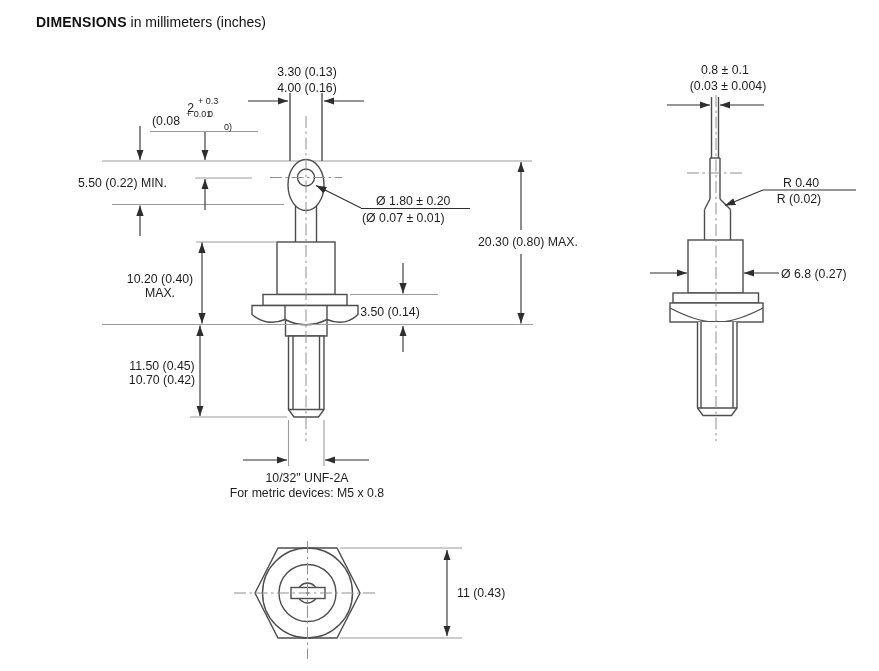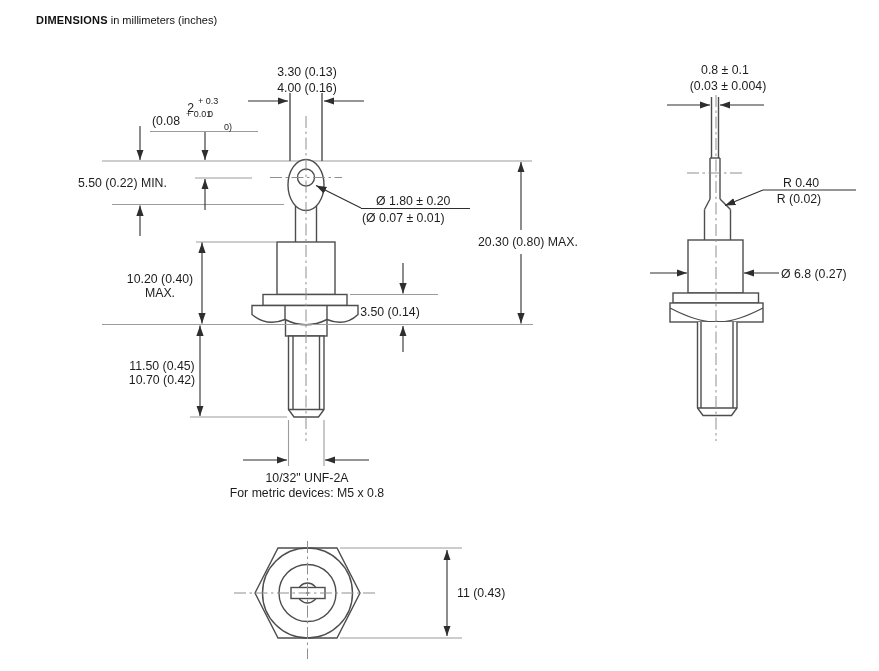--- a/index.html
+++ b/index.html
@@ -1,18 +1,18 @@
 <!DOCTYPE html>
 <html><head>
 <meta charset="utf-8">
 <style>
   html,body{margin:0;padding:0;background:#ffffff;}
   .canvas{position:relative;width:879px;height:671px;background:#fff;overflow:hidden;
           font-family:"Liberation Sans", sans-serif;}
-  .title{position:absolute;left:36px;top:14px;font-size:11px;color:#111;}
+  .title{position:absolute;left:36px;top:14px;font-size:14px;color:#111;}
   .title b{font-weight:700;letter-spacing:.2px;}
   svg{position:absolute;left:0;top:0;}
   svg text{font-family:"Liberation Sans",sans-serif;font-size:12.3px;fill:#1d1d1d;}
   svg text.sm{font-size:9px;}
   .outline{stroke:#4d4d4d;stroke-width:1.4;fill:none;}
   .body{stroke:#4d4d4d;stroke-width:1.4;fill:#ffffff;}
   .ext{stroke:#9c9c9c;stroke-width:1.1;fill:none;}
   .dim{stroke:#2e2e2e;stroke-width:1.1;fill:none;}
   .cl{stroke:#8f8f8f;stroke-width:1;fill:none;stroke-dasharray:12 3.5 2.5 3.5;}
 </style>

